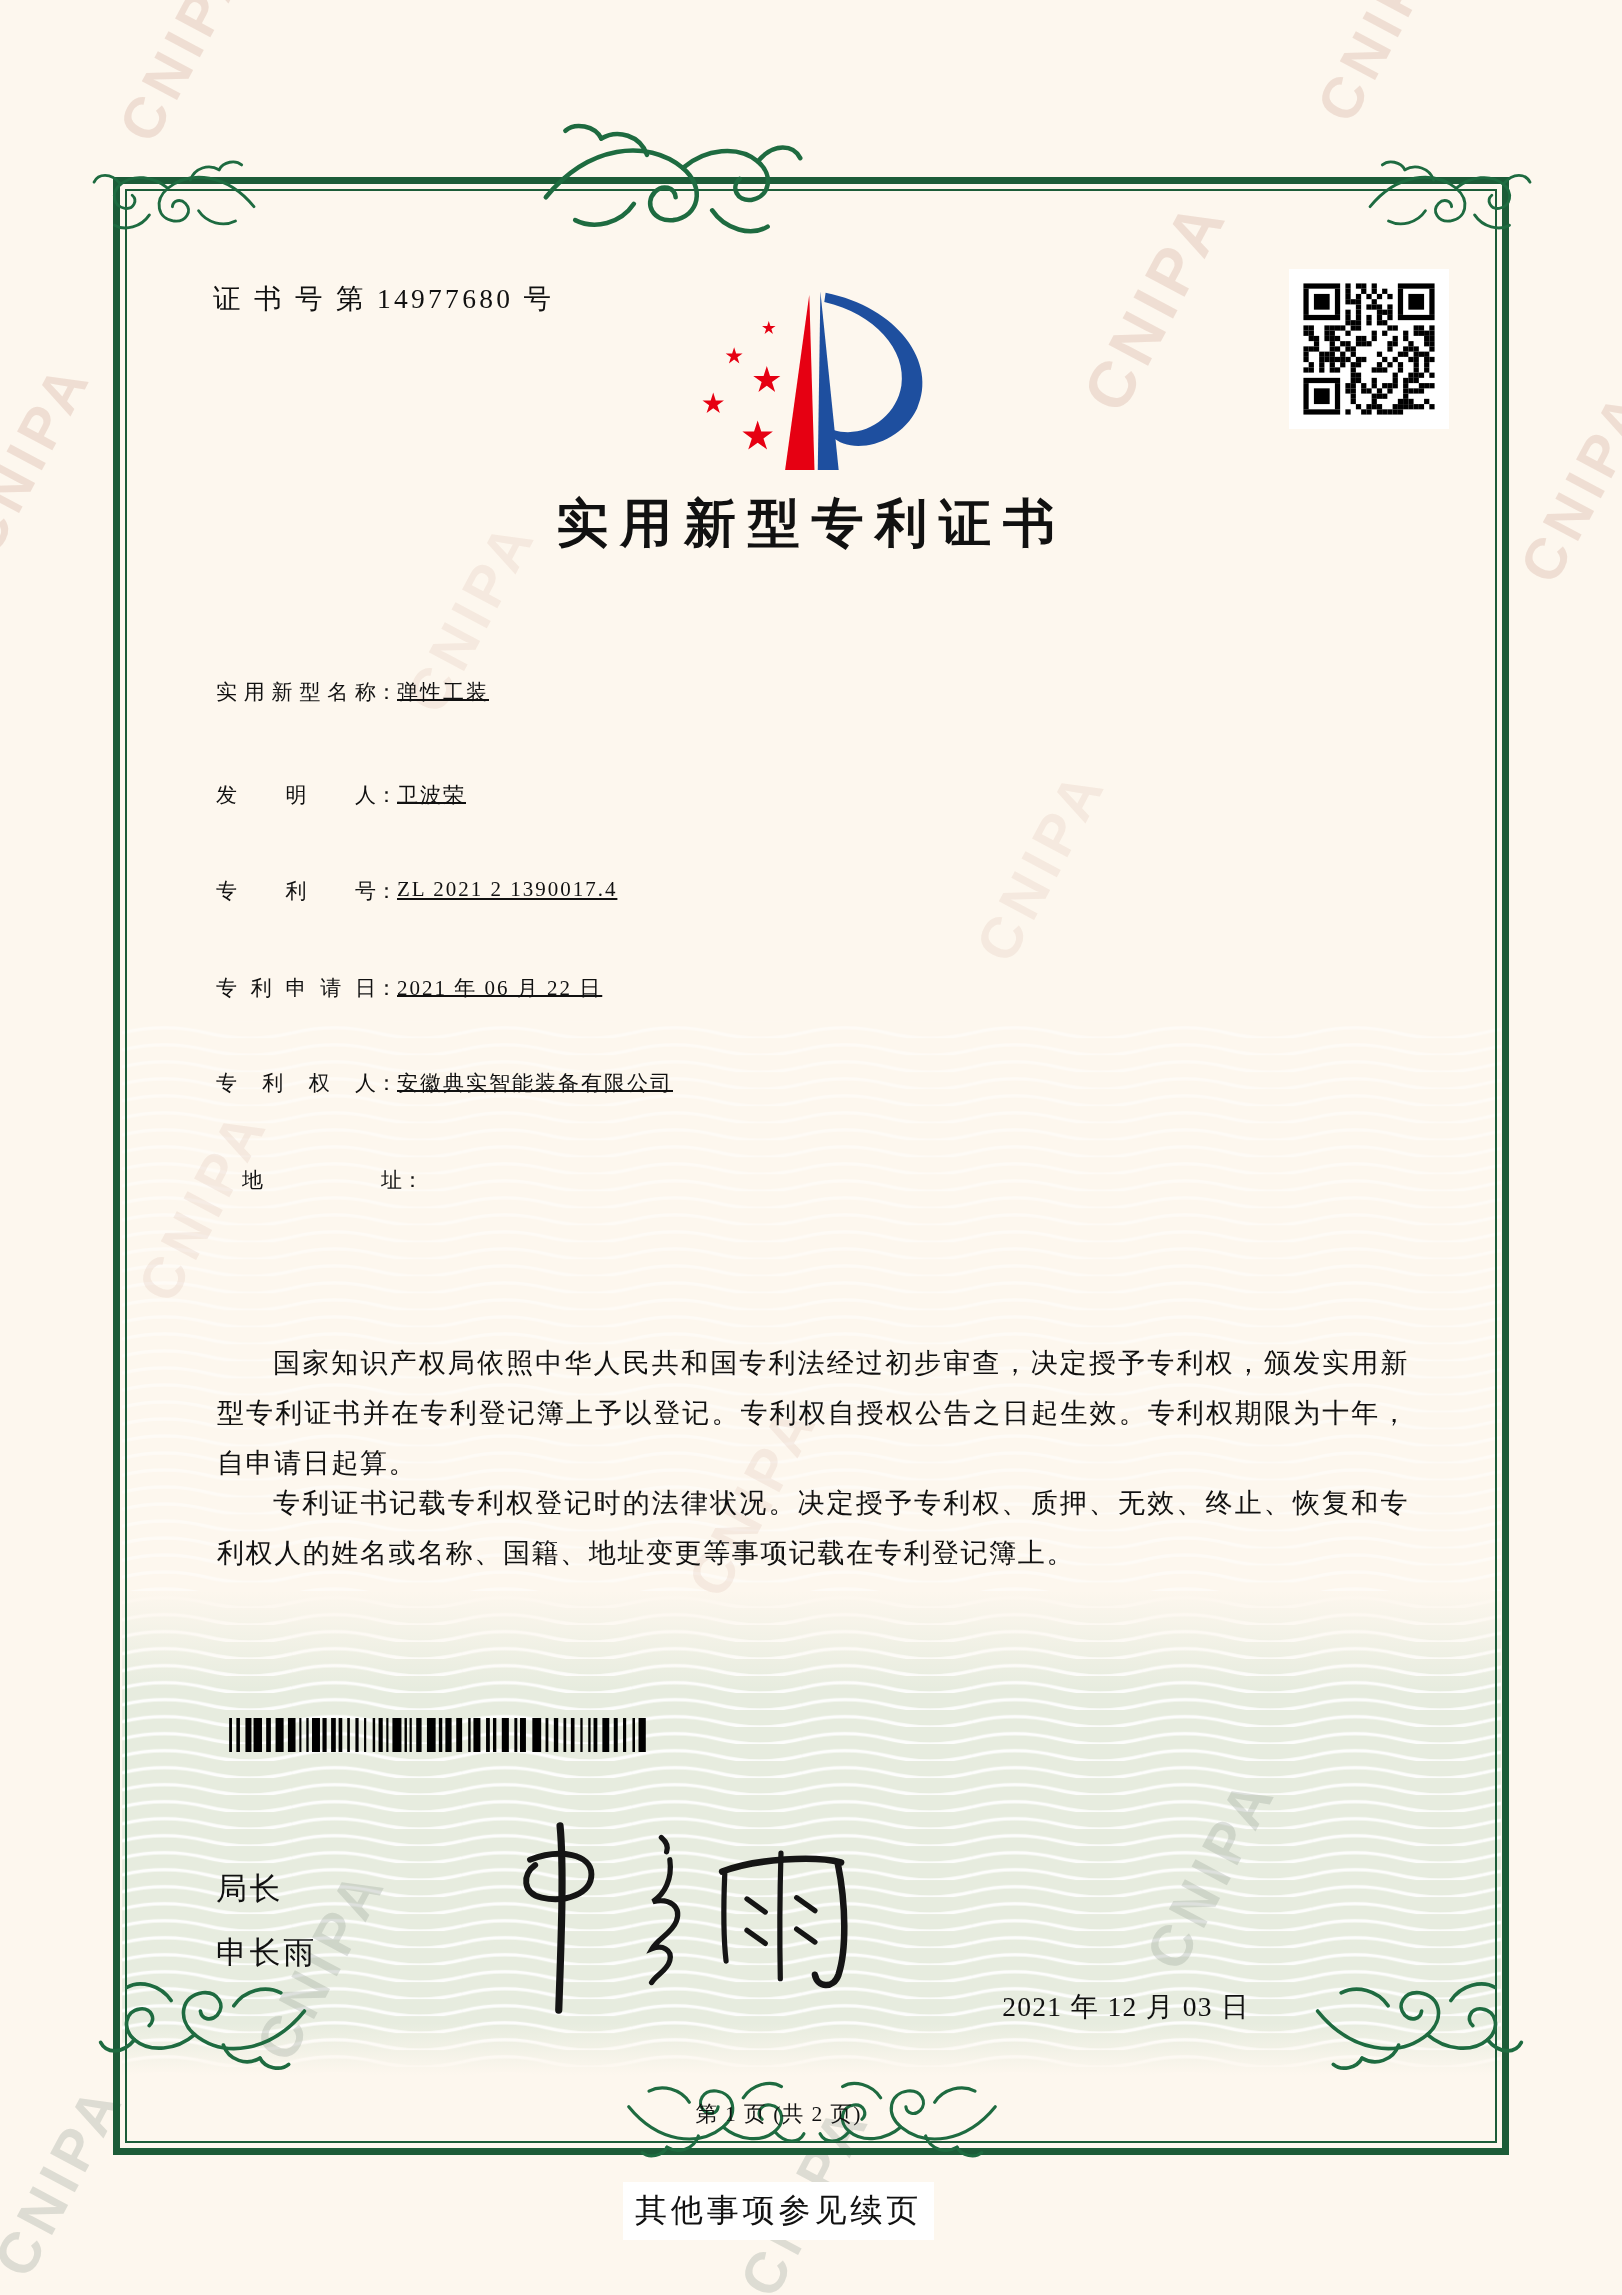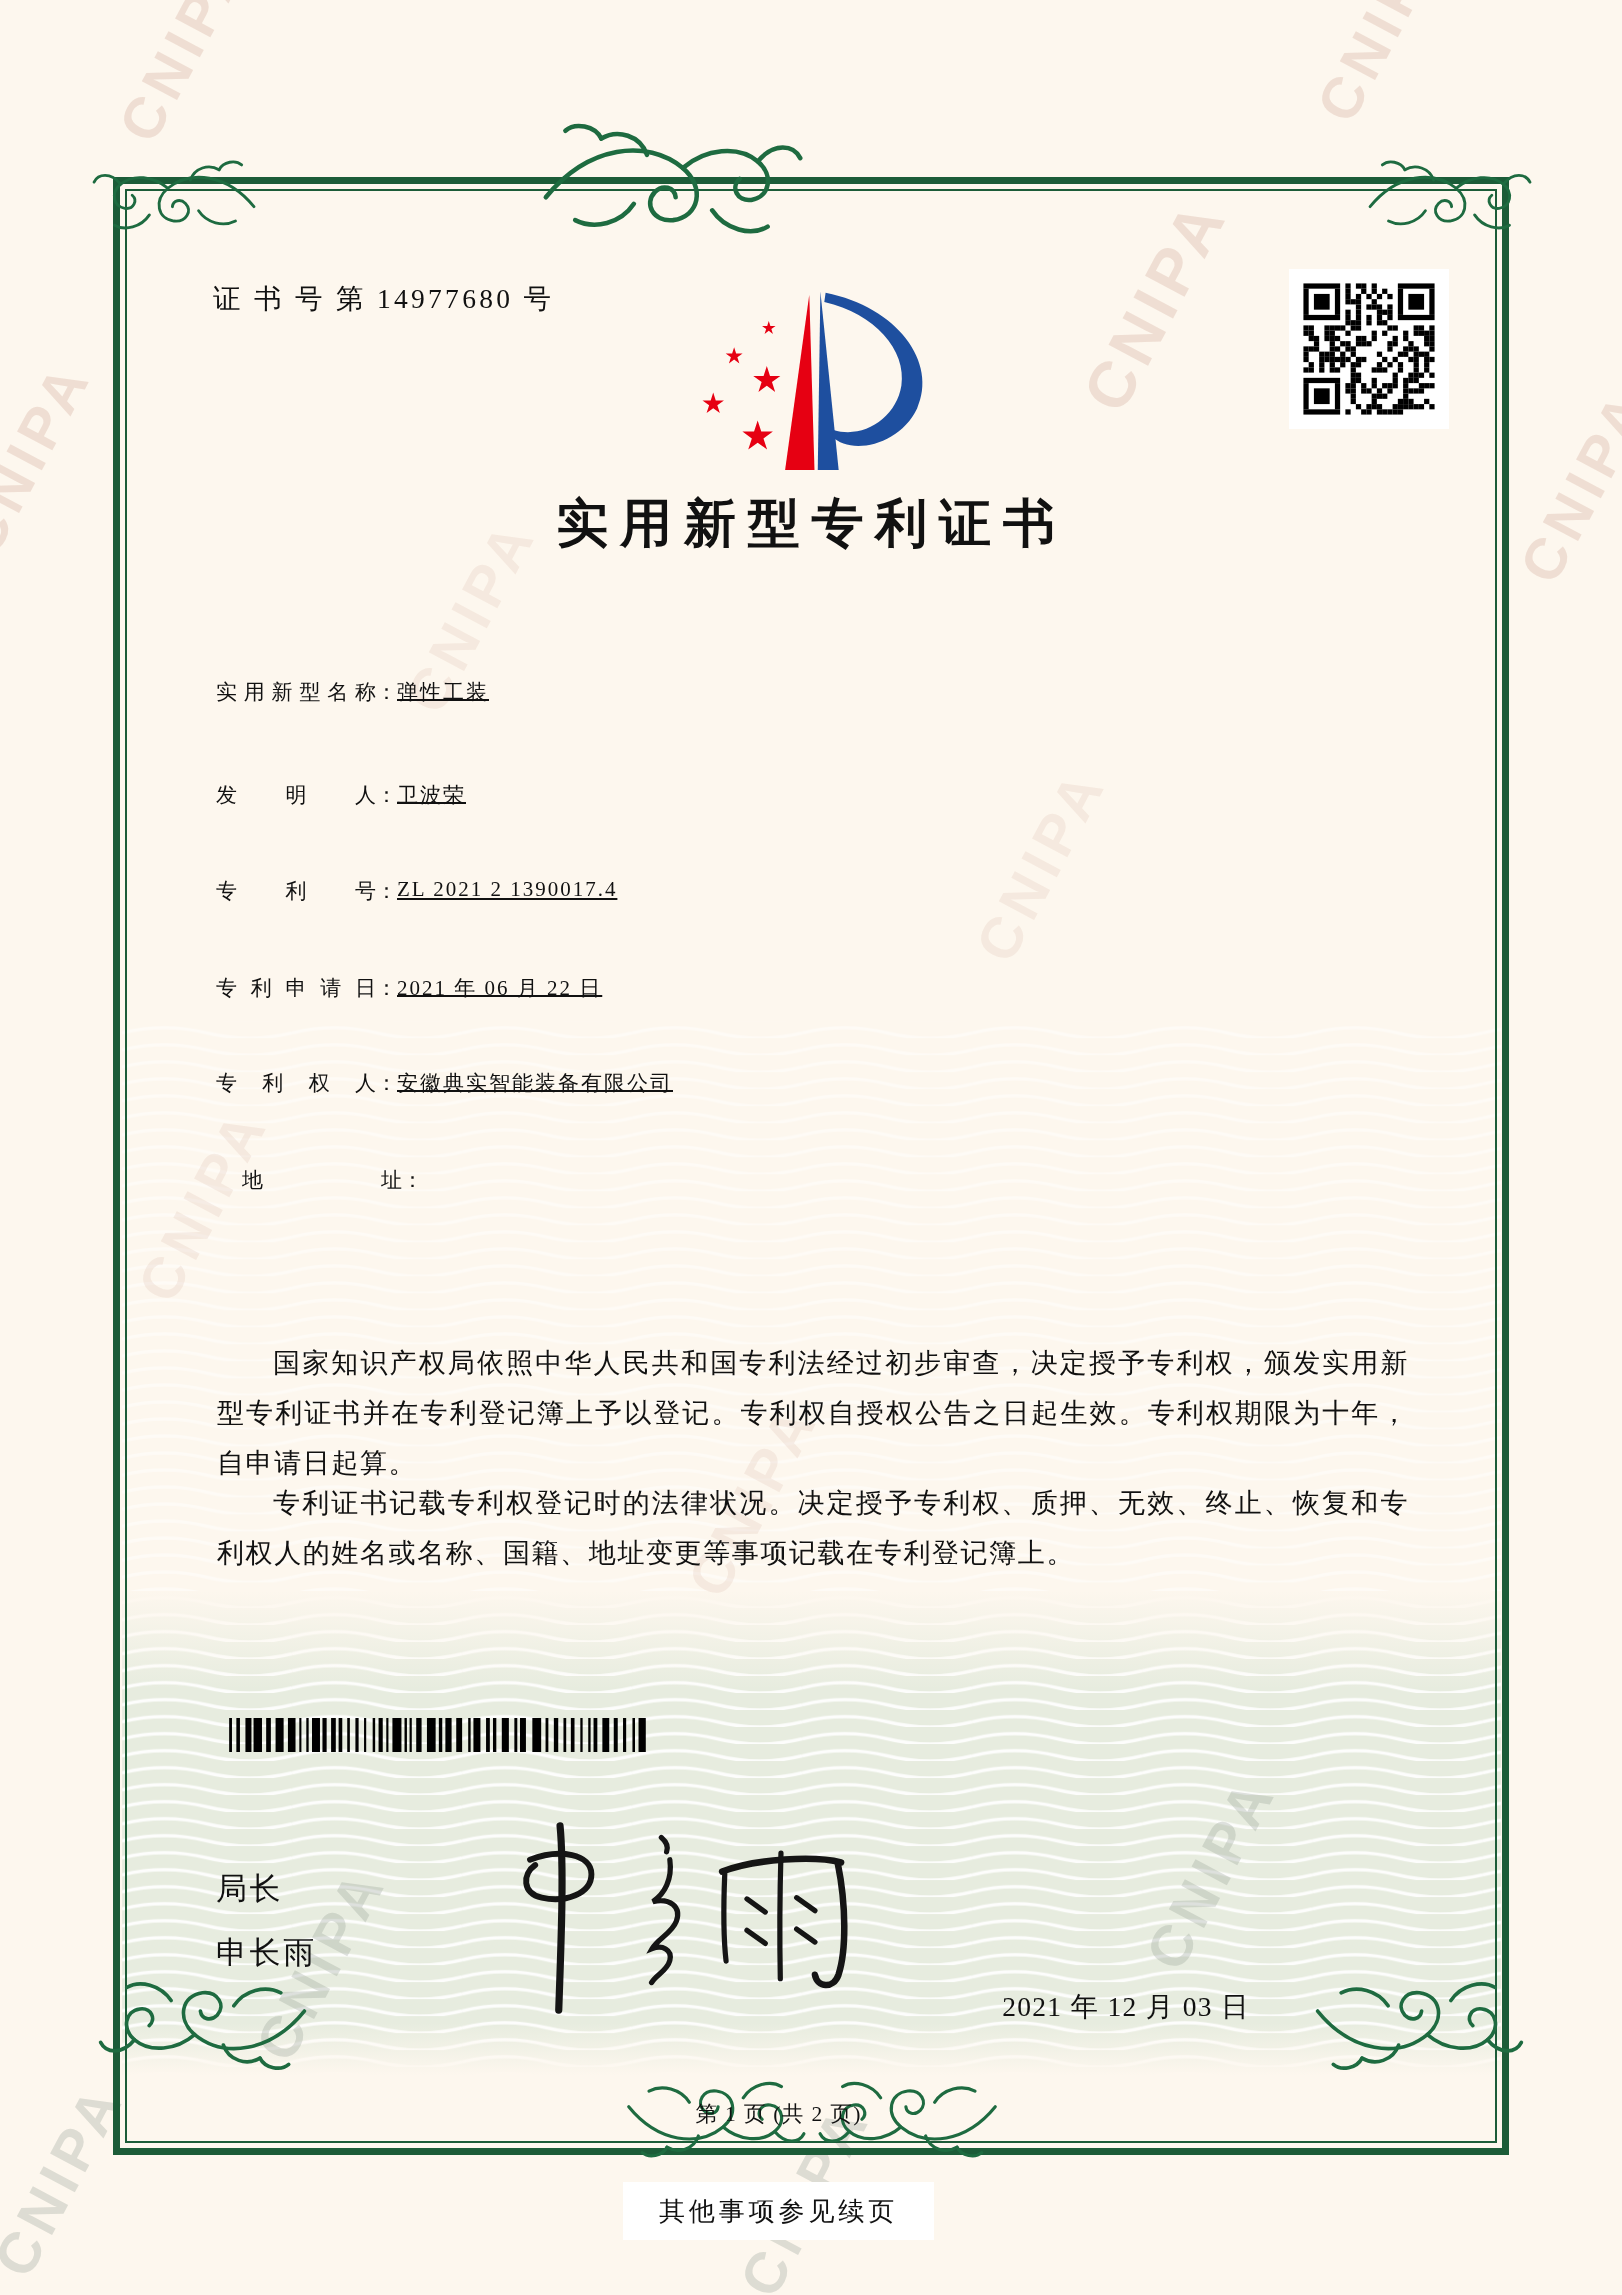--- a/index.html
+++ b/index.html
@@ -39,21 +39,21 @@
   .lbl2{letter-spacing:5.2px;}
 
   .para{position:absolute;left:217px;width:1192px;font-size:27px;line-height:50px;
         letter-spacing:1.6px;text-align:justify;text-justify:distribute;text-indent:56px;}
 
   .officer{left:216px;font-size:31px;letter-spacing:2.6px;}
   .issue-date{left:936px;top:1989px;width:380px;text-align:center;font-size:27.5px;letter-spacing:1.3px;}
   .page-info{left:615px;top:2099px;width:327px;text-align:center;font-size:21.6px;letter-spacing:1.3px;}
   .cont-band{left:623px;top:2182px;width:311px;height:58px;background:#ffffff;
              display:flex;align-items:center;justify-content:center;}
-  .cont-note{font-size:26px;letter-spacing:3.9px;}
+  .cont-note{font-size:32px;letter-spacing:3.9px;}
 
   .qr-box{left:1289px;top:269px;width:160px;height:160px;background:#ffffff;}
   .barcode-box{left:229px;top:1718px;width:424px;height:34px;}
   .logo-box{left:687px;top:268px;width:255px;height:213px;}
   .sig-box{left:462px;top:1814px;width:434px;height:200px;}
 </style>
 </head>
 <body>
 
 <div class="page">

